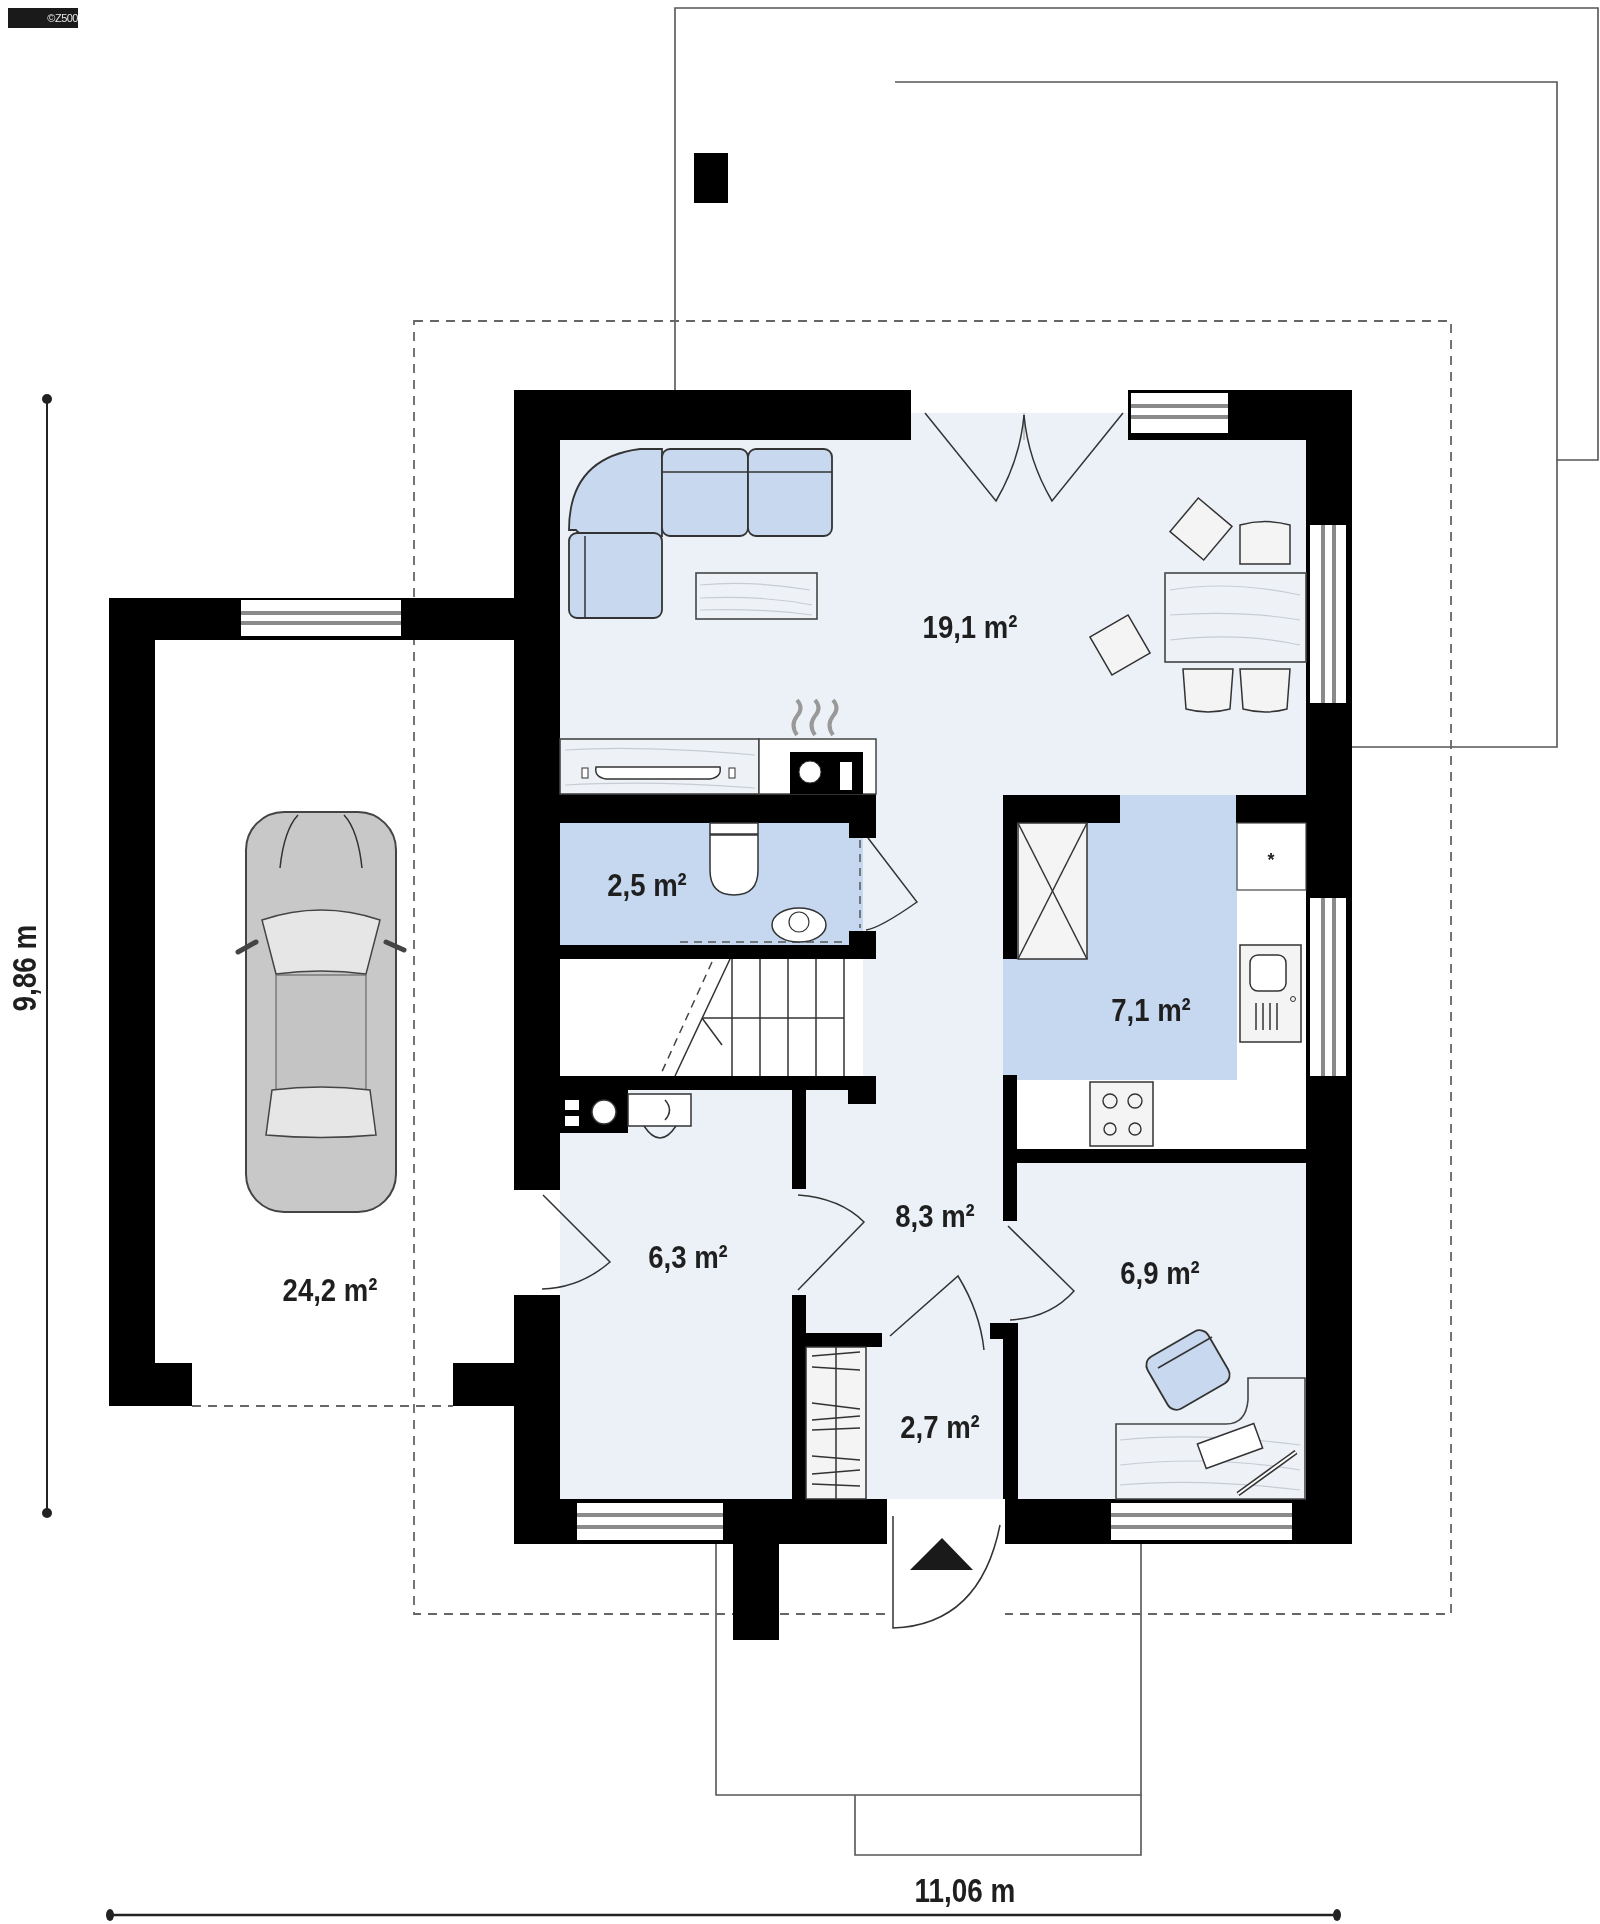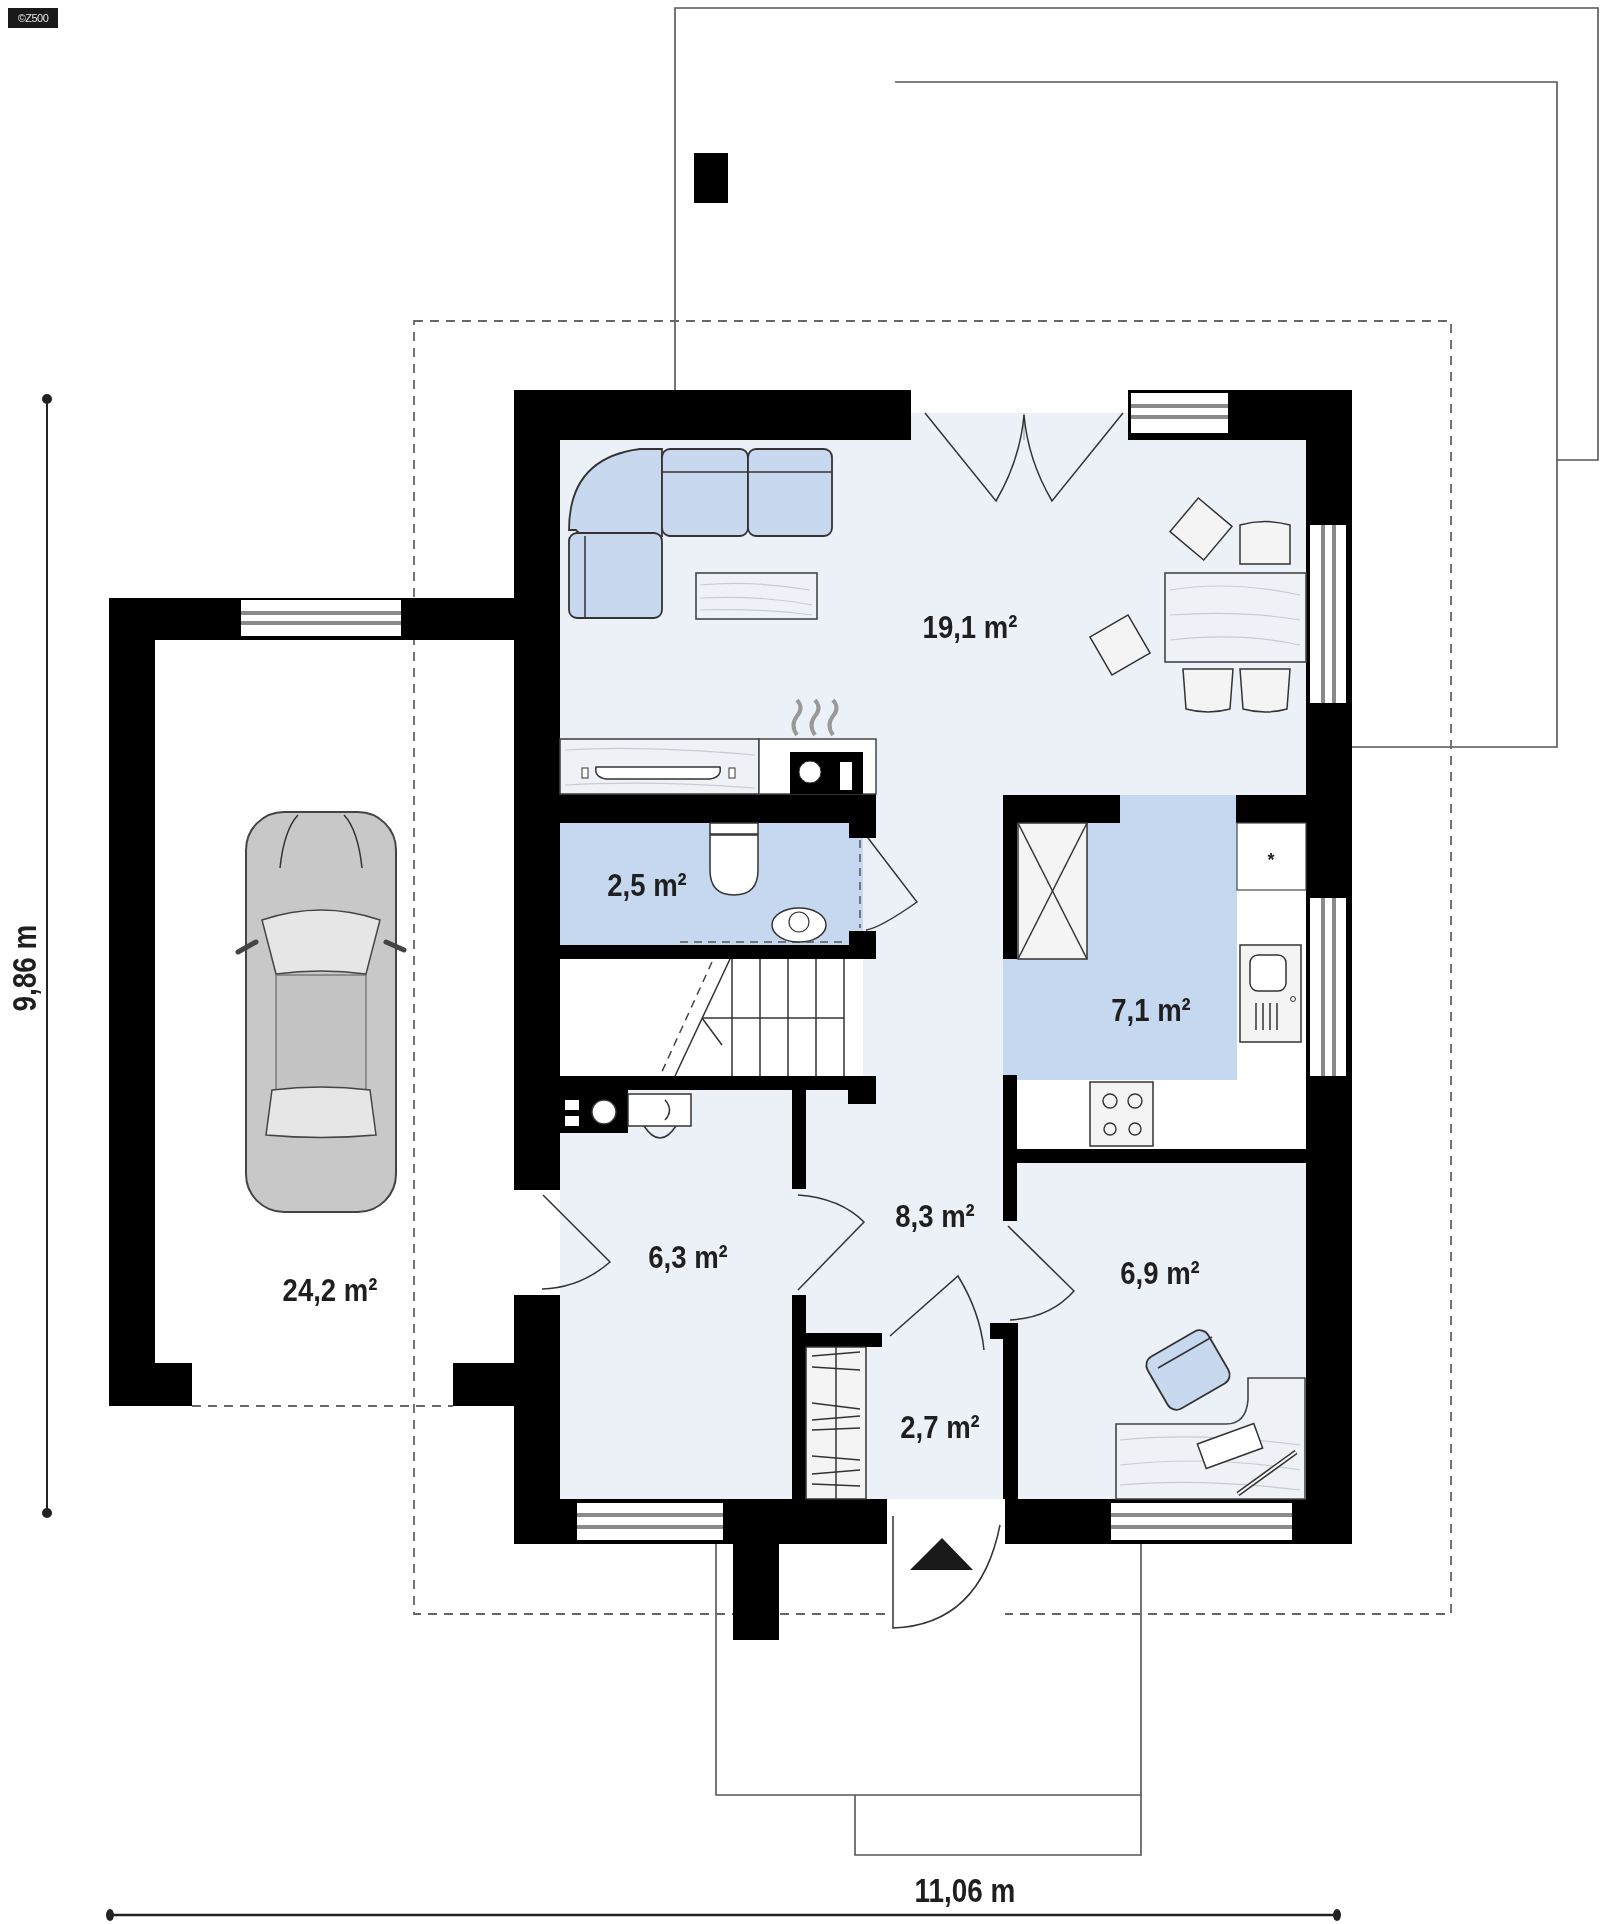--- a/index.html
+++ b/index.html
@@ -1,18 +1,18 @@
 <!DOCTYPE html>
 <html><head>
 <meta charset="utf-8">
 <style>
   html, body { margin: 0; padding: 0; background: #ffffff; }
   body { width: 1600px; height: 1924px; position: relative; overflow: hidden; font-family: "Liberation Sans", sans-serif; }
   #plan { position: absolute; left: 0; top: 0; }
-  .badge { position: absolute; left: 8px; top: 8px; width: 50px; height: 20px; background: #1a1a1a; color: #e6e6e6; font: 11px "Liberation Sans", sans-serif; line-height: 20px; text-align: center; letter-spacing: -0.5px; }
+  .badge { position: absolute; left: 8px; top: 8px; width: 50px; height: 20px; background: #1a1a1a; color: #e6e6e6; font: 11px "Liberation Sans", sans-serif; line-height: 20px; text-align: right; letter-spacing: -0.5px; padding-left: 20px; }
   .area { position: absolute; font: bold 32px "Liberation Sans", sans-serif; color: #1f1f1f; white-space: nowrap; transform: translate(-50%, -50%) scaleX(0.86); }
   .dim { position: absolute; font: bold 34px "Liberation Sans", sans-serif; color: #1f1f1f; white-space: nowrap; transform: translate(-50%, -50%) scaleX(0.82); }
   .dim.vertical { transform: translate(-50%, -50%) rotate(-90deg) scaleX(0.82); }
   .wall { fill: #000; }
   .room { fill: #ecf1f8; }
   .room-blue { fill: #c5d8ef; }
   .outline { fill: none; stroke: #555; stroke-width: 1.6; }
   .dash { fill: none; stroke: #666; stroke-width: 1.8; stroke-dasharray: 9 7; }
   .thin { fill: none; stroke: #333; stroke-width: 1.5; }
   .win-bg { fill: #fff; }

